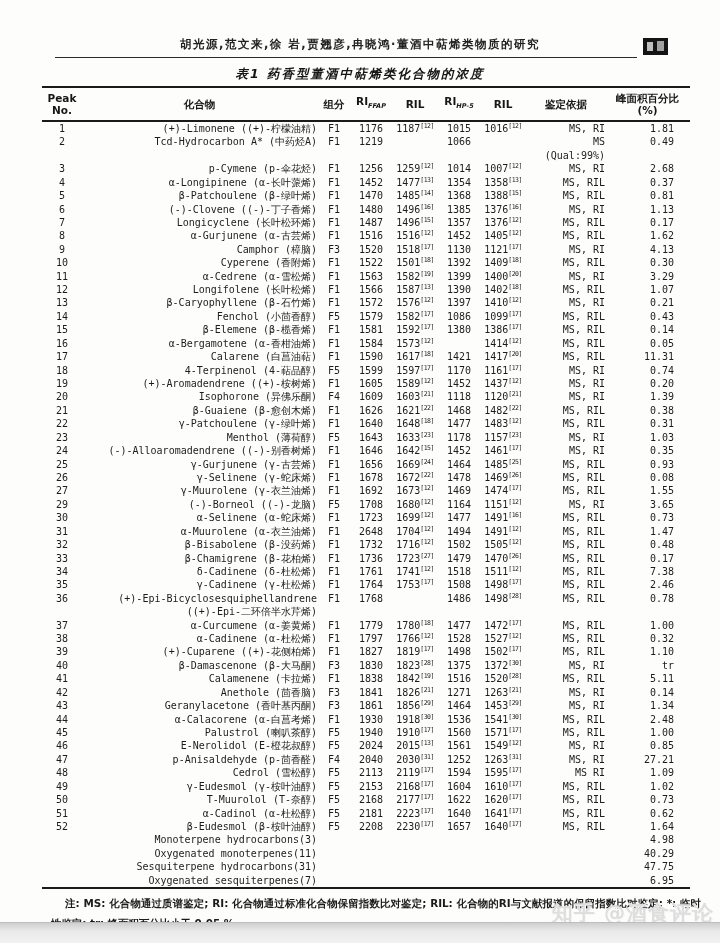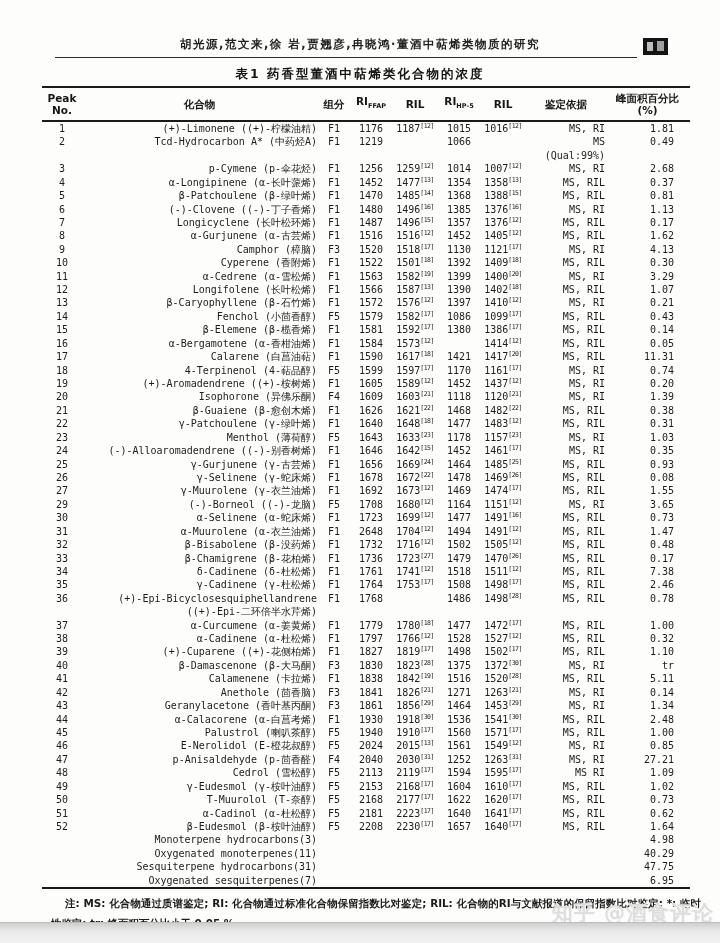--- a/index.html
+++ b/index.html
@@ -7,29 +7,29 @@
   .page{position:relative;width:720px;height:943px;background:#fdfdfb;overflow:hidden;color:#1c1c1c;}
 
   .running-head{position:absolute;top:37px;left:0;width:100%;text-align:center;
     font-size:11.5px;font-weight:bold;letter-spacing:1.5px;color:#222;}
   .head-rule{position:absolute;top:57px;left:55px;width:582px;height:0;border-top:1.6px solid #2a2a2a;}
   .corner-badge{position:absolute;top:38px;right:52px;width:25px;height:17px;background:#141414;}
   .corner-badge::before{content:"";position:absolute;left:4px;top:4px;width:6px;height:9px;background:#e9e9e9;opacity:.8;}
   .corner-badge::after{content:"";position:absolute;right:4px;top:3px;width:7px;height:10px;background:#dcdcdc;opacity:.7;}
 
   .table-title{position:absolute;top:66px;left:0;width:100%;text-align:center;
-    font-size:12.5px;font-weight:bold;letter-spacing:2px;color:#161616;}
+    font-size:12.5px;font-weight:bold;letter-spacing:2px;color:#161616;font-style:italic;}
 
   table.data-table{position:absolute;top:86px;left:42px;width:648px;
     border-collapse:collapse;table-layout:fixed;
     border-top:2.5px solid #1a1a1a;border-bottom:2px solid #1a1a1a;}
   thead th{font-weight:bold;font-size:10.5px;color:#161616;padding:2px 0;
     vertical-align:middle;border-bottom:2px solid #1a1a1a;height:28px;line-height:12px;}
   .pre{white-space:pre-line;}
-  thead th sub{font-size:6.5px;font-weight:bold;}
+  thead th sub{font-size:6.5px;font-weight:bold;font-style:italic;}
   tbody td{font-size:10px;line-height:13.42px;height:13.42px;padding:0;vertical-align:top;
     font-family:"DejaVu Sans Mono","DejaVu Sans",monospace;color:#1c1c1c;}
   tbody td sup{font-size:6.5px;line-height:1;letter-spacing:-0.5px;}
   .c-no{text-align:center;}
   .c-compound{text-align:right;padding-left:10px;}
   .c-frac{text-align:center;}
   .c-ri{text-align:center;}
   .c-ril{text-align:center;}
   .c-basis{text-align:right;padding-left:6px;}
   .c-area{text-align:right;padding-right:16px;}

